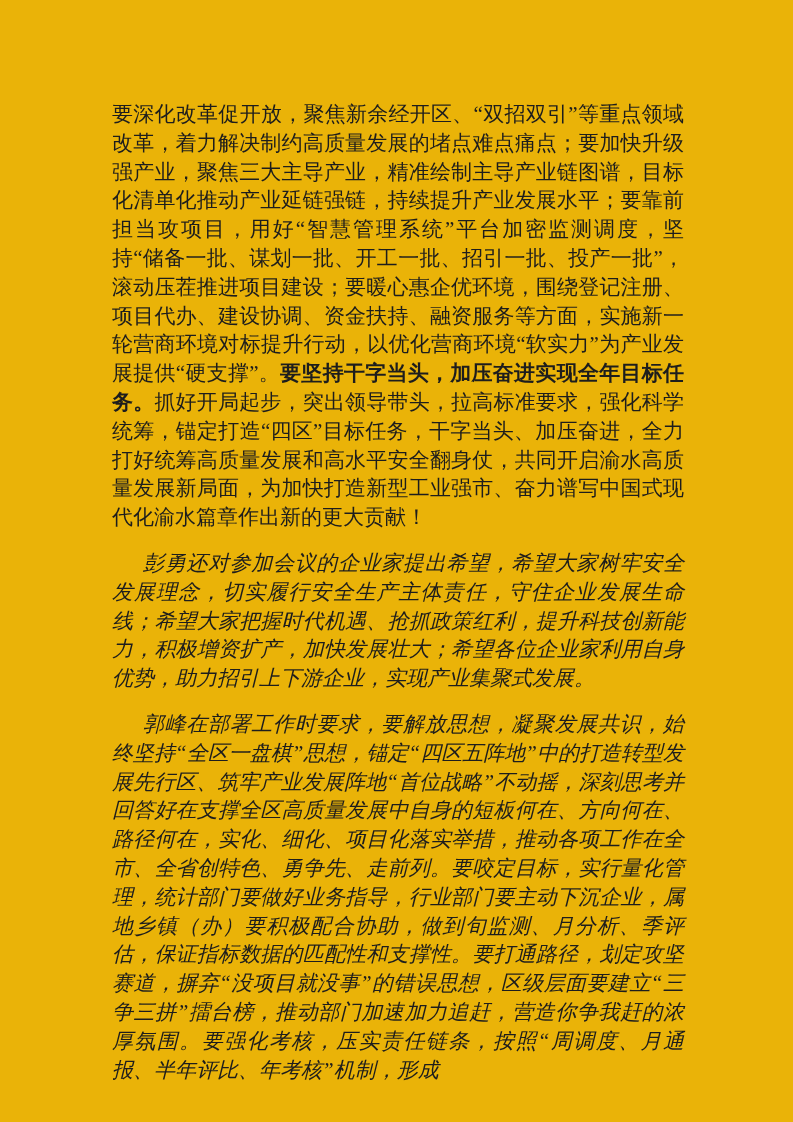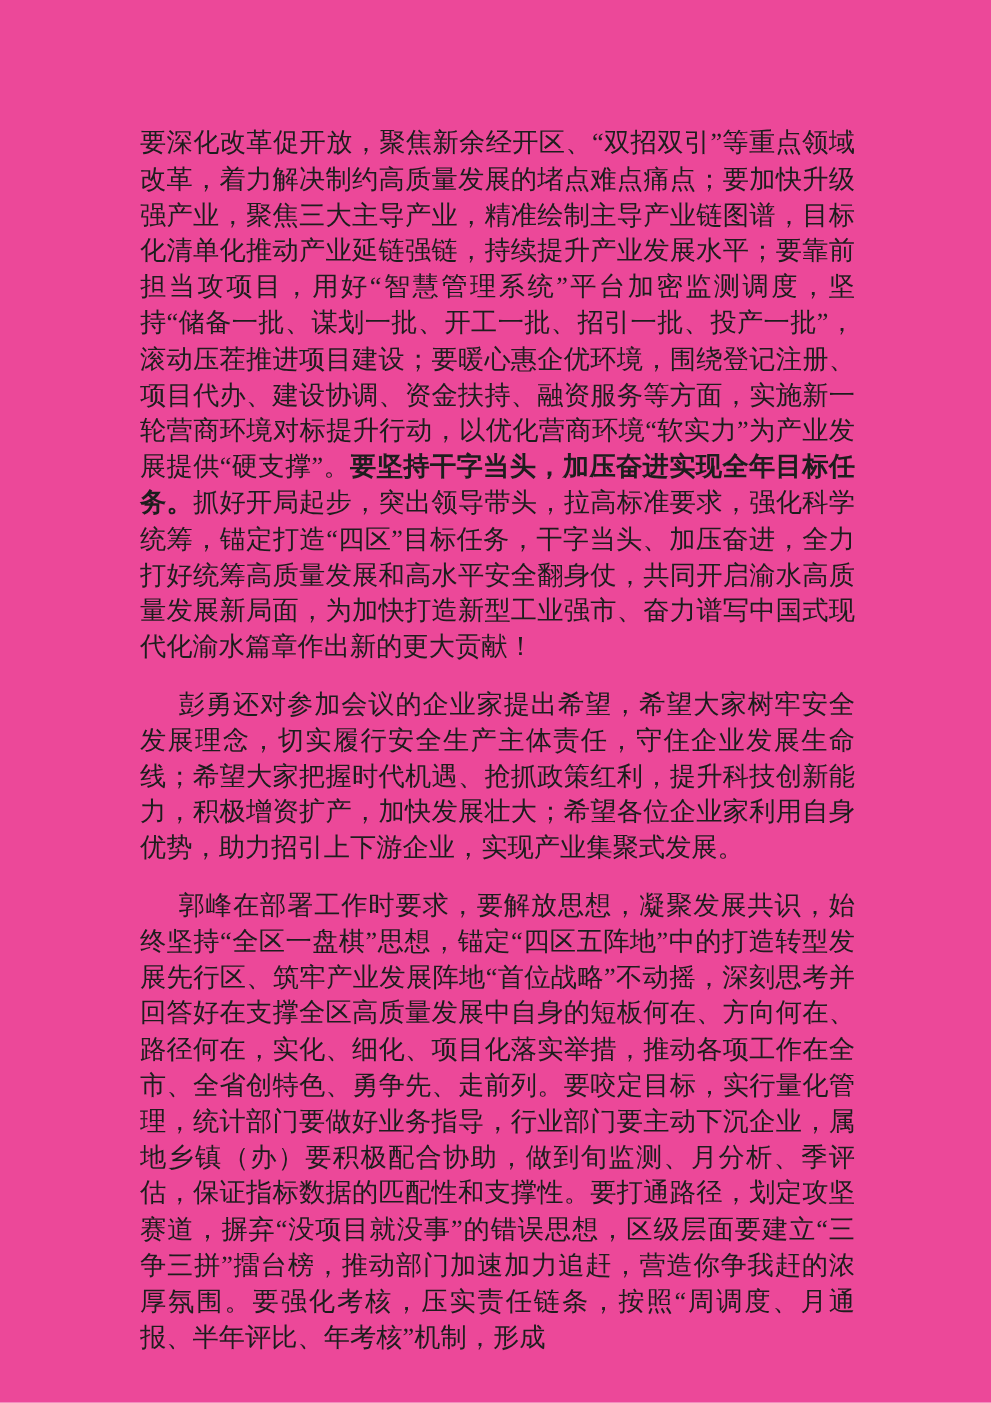--- a/index.html
+++ b/index.html
@@ -9,40 +9,41 @@
   body {
     width: 793px;
     height: 1122px;
     background: #ffffff;
     font-family: "Liberation Serif", "DejaVu Serif", serif;
   }
   .page {
     position: relative;
     width: 793px;
     height: 1122px;
-    background: #ec4899;
+    background: #eab308;
     overflow: hidden;
   }
   .doc-body {
     position: absolute;
     left: 112px;
     top: 100px;
     width: 572px;
     color: #1d1d1d;
     font-size: 21px;
     line-height: 28.8px;
     text-align: justify;
     text-justify: inter-character;
   }
   .doc-body p {
     margin: 0;
     padding: 0;
   }
   .doc-body p + p {
     margin-top: 17px;
+    font-style: italic;
   }
   .doc-body p.indent {
     text-indent: 31px;
   }
   .seg-bold {
     font-weight: bold;
   }
 </style>
 </head>
 <body>

